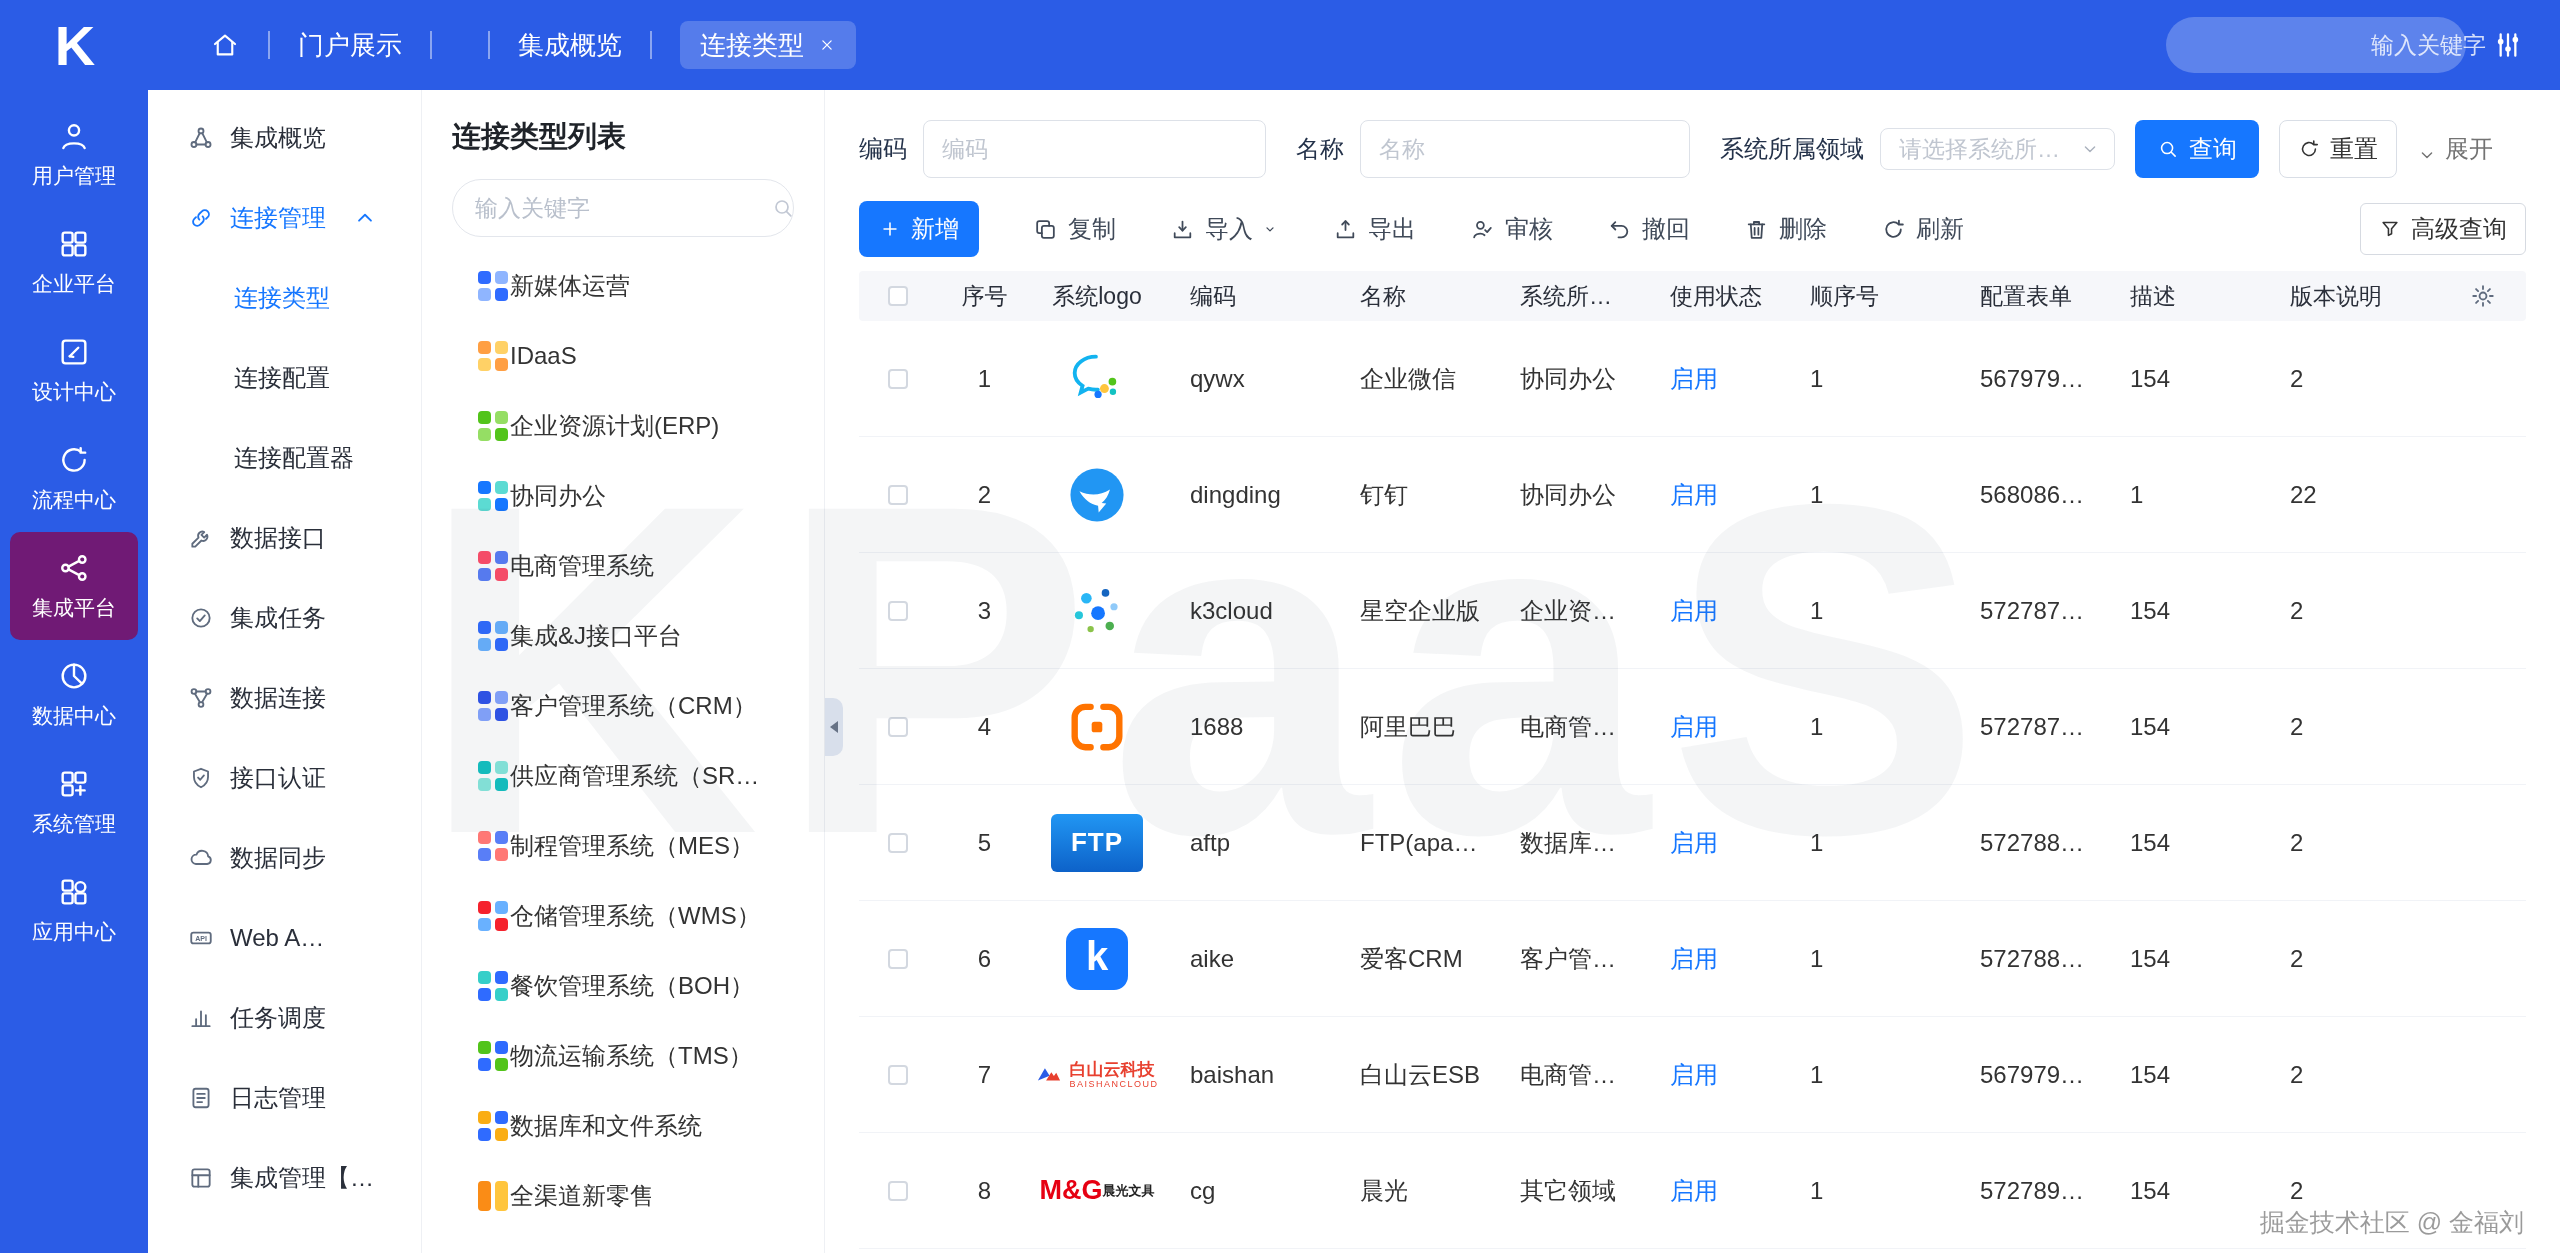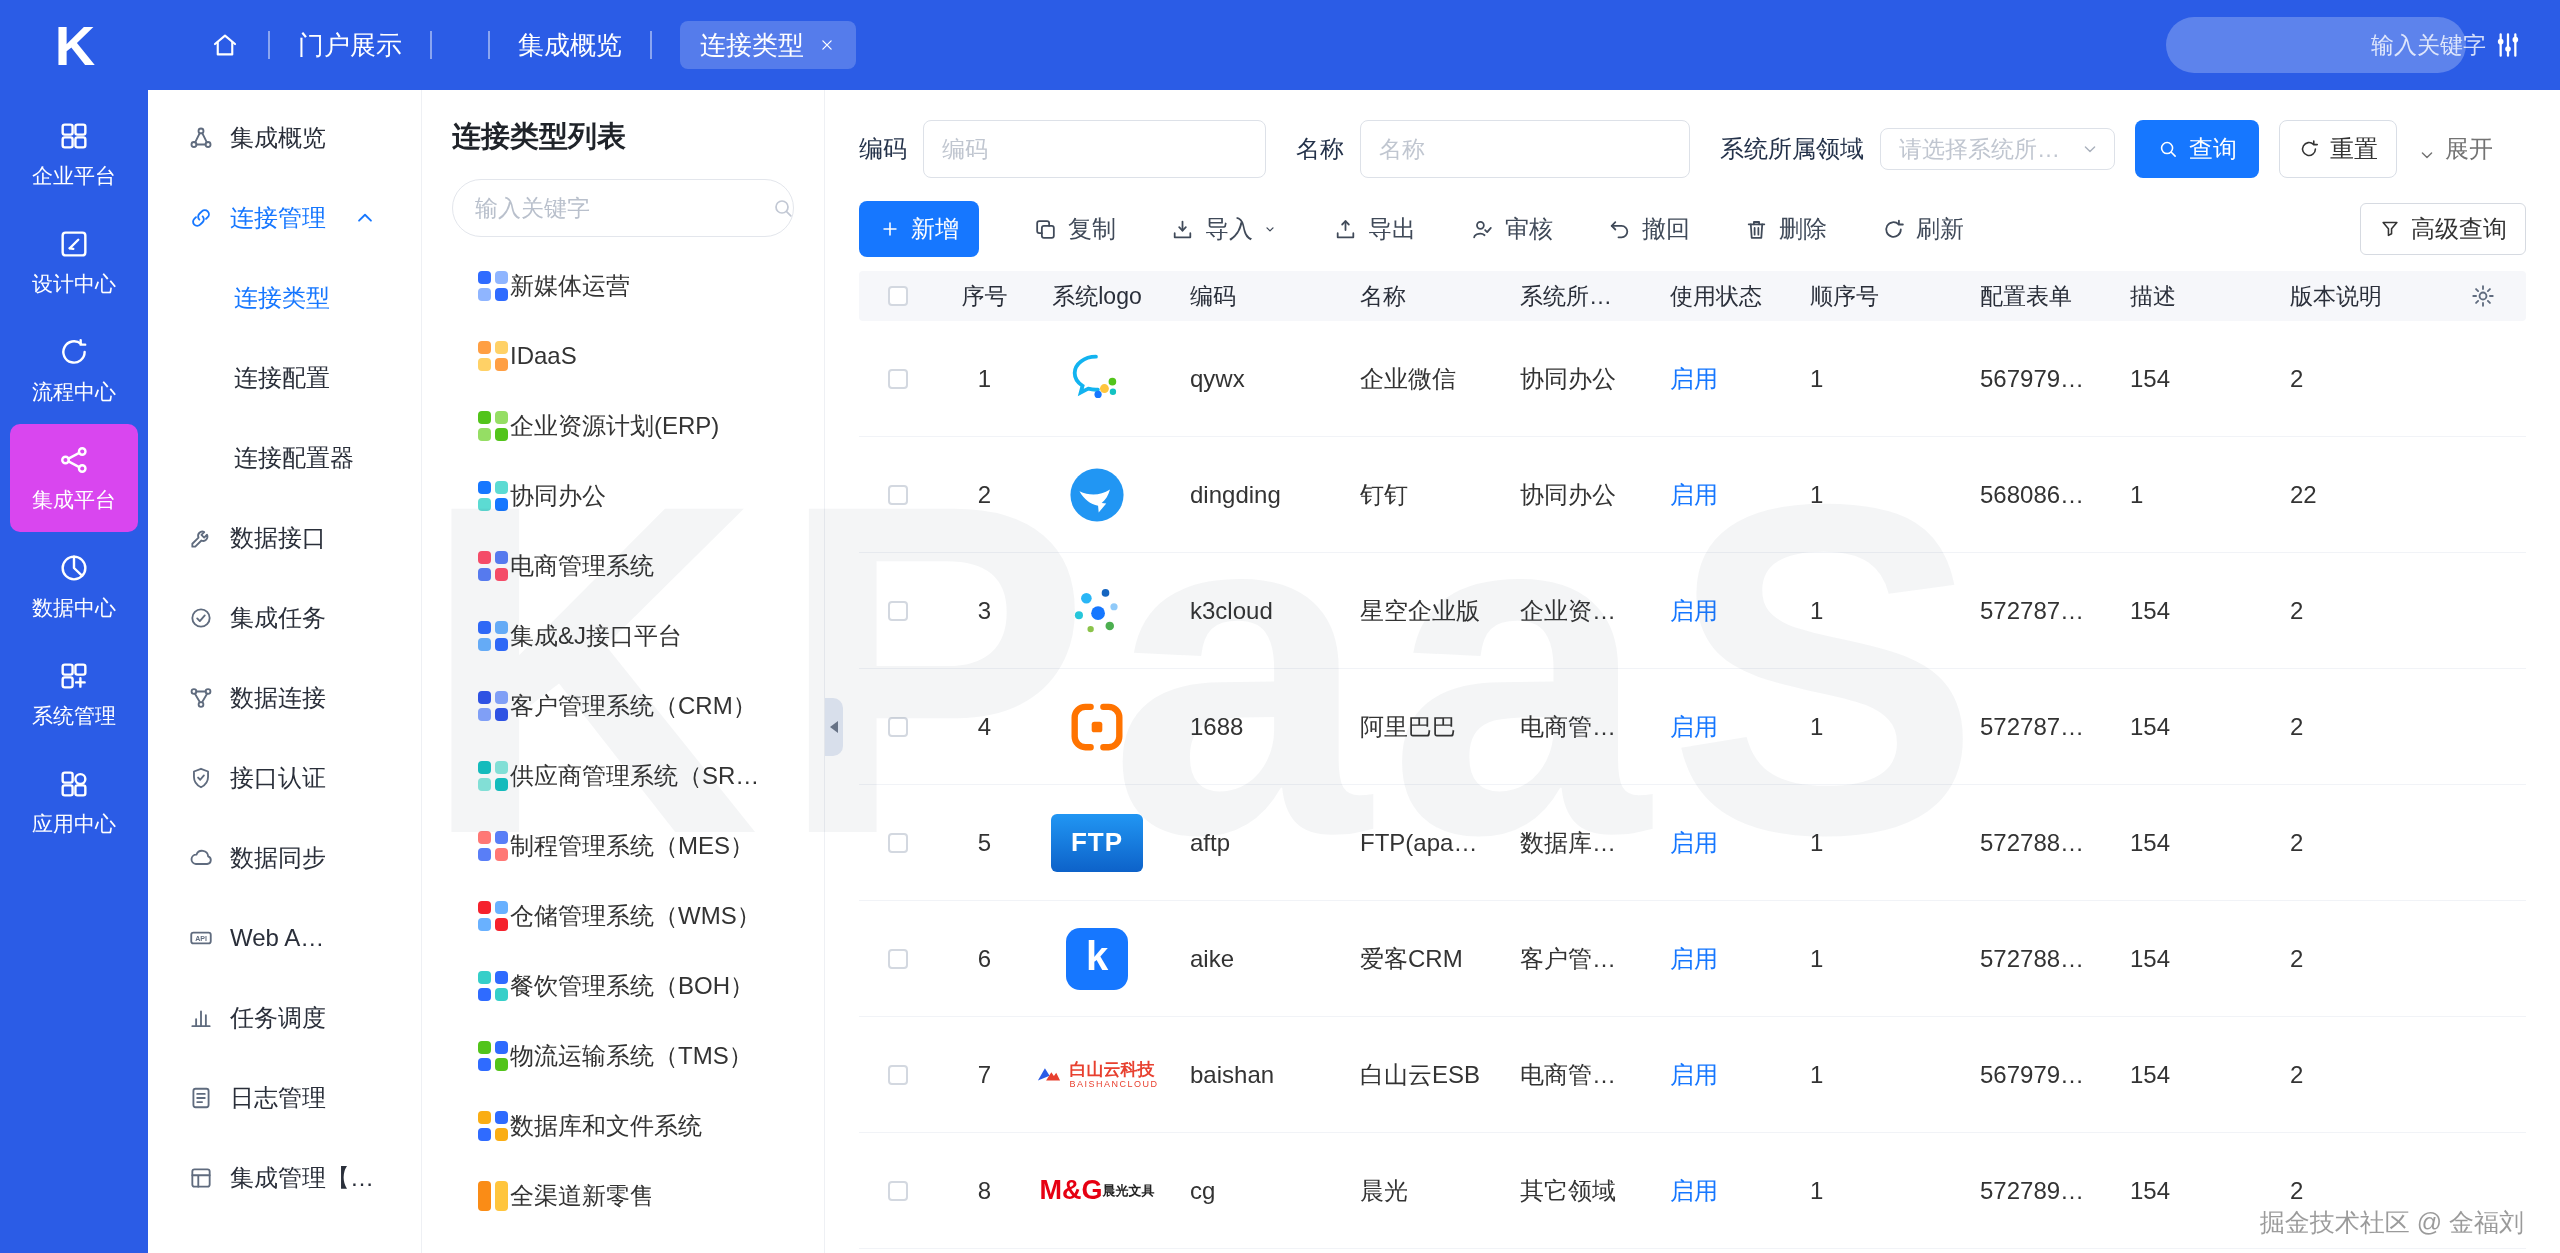--- a/index.html
+++ b/index.html
@@ -14,21 +14,21 @@
 
   
   .rail { width:148px; background:#2b5ce6; color:#fff; display:flex; flex-direction:column; flex-shrink:0; }
   .logo { height:90px; display:flex; align-items:center; justify-content:center;
     font-size:56px; font-weight:800; color:#fff; letter-spacing:-2px; }
   .rail-nav { padding-top:10px; display:flex; flex-direction:column; }
   .rail-item { height:108px; margin:0 10px; border-radius:10px; display:flex; flex-direction:column;
     align-items:center; justify-content:center; gap:9px; cursor:pointer; }
   .rail-item .ic { width:34px; height:34px; }
   .rail-item .rail-lbl { font-size:21px; }
-  .rail-item.active { background:#d946ef; }
+  .rail-item.active { background:#701a75; }
 
   
   .right-col { flex:1; min-width:0; display:flex; flex-direction:column; }
   .topbar { height:90px; background:#2b5ce6; color:#fff; display:flex; align-items:center;
     padding:0 36px 0 62px; flex-shrink:0; }
   .topbar .ic-home { width:30px; height:30px; cursor:pointer; }
   .tb-nav { display:flex; align-items:center; }
   .tb-sep { width:2px; height:28px; background:rgba(255,255,255,.45); margin:0 28px; }
   .tb-link { font-size:26px; cursor:pointer; white-space:nowrap; }
   .tab-pill { display:flex; align-items:center; gap:14px; background:rgba(255,255,255,.2);
@@ -151,20 +151,29 @@
 <body>
 
 <div class="app">
 
   <aside class="rail">
     <div class="logo">K</div>
     <nav class="rail-nav" id="rail-items">
         <div class="rail-item">
           <span class="ic">
             <svg viewBox="0 0 24 24">
+              <circle cx="12" cy="8" r="3.6"></circle>
+              <path d="M4.5 20.5c1.2-4.4 13.8-4.4 15 0"></path>
+            </svg>
+          </span>
+          <span class="rail-lbl">用户管理</span>
+        </div>
+        <div class="rail-item">
+          <span class="ic">
+            <svg viewBox="0 0 24 24">
               <rect x="4" y="4" width="7" height="7" rx="1.5"></rect>
               <rect x="13" y="4" width="7" height="7" rx="1.5"></rect>
               <rect x="4" y="13" width="7" height="7" rx="1.5"></rect>
               <rect x="13" y="13" width="7" height="7" rx="1.5"></rect>
             </svg>
           </span>
           <span class="rail-lbl">企业平台</span>
         </div>
         <div class="rail-item">
           <span class="ic">

